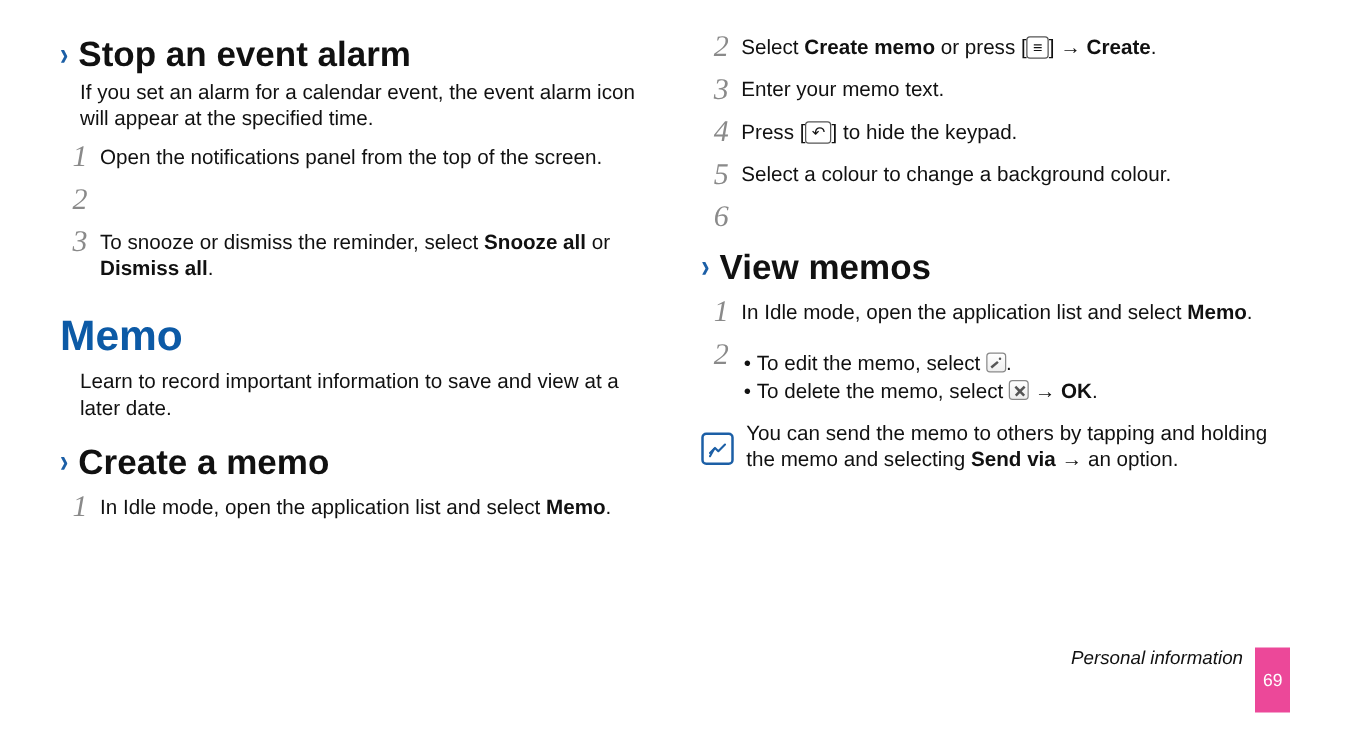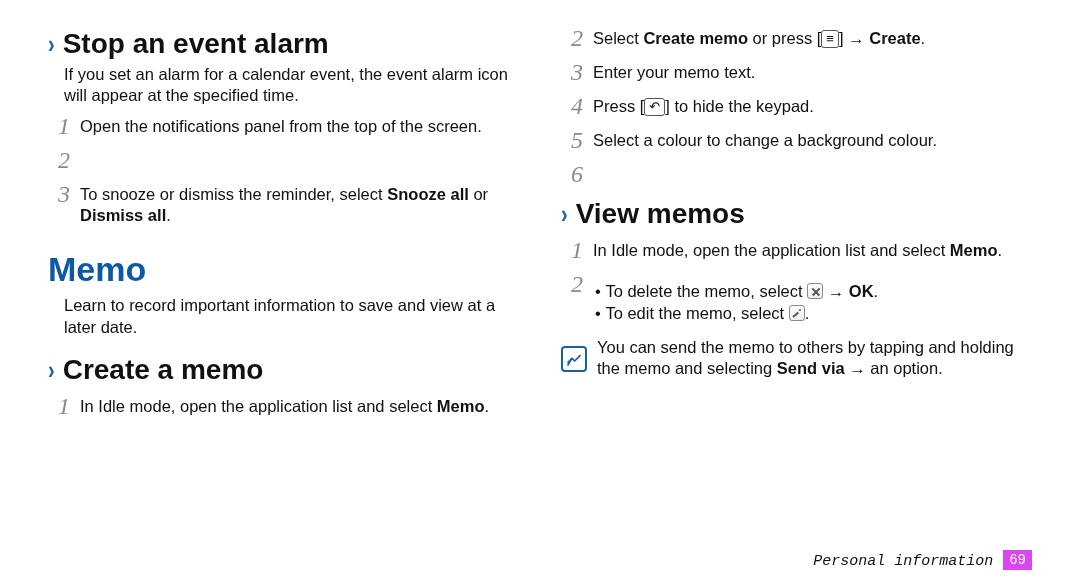--- a/index.html
+++ b/index.html
@@ -138,30 +138,29 @@
   .note-text {
     font-size: 16.5px;
     line-height: 1.3;
   }
   .footer {
     position: absolute;
     bottom: 16px;
     right: 48px;
     font-size: 15px;
     display: flex;
-    align-items: flex-end;
+    align-items: flex-start;
     gap: 10px;
     font-style: italic;
-    font-family: Liberation Mono, monospace;
   }
   .footer .pagenum {
     font-style: normal;
-    background: #d946ef;
+    background: #ec4899;
     color: #fff;
-    padding: 2px 6px;
+    padding: 18px 6px;
     font-size: 14px;
   }
 </style>
 </head>
 <body>
 
 <div class="columns">
 
   <div class="col">
 
@@ -243,22 +242,22 @@
       <li>
         <span class="numglyph">1</span>
         <span class="litext">
           <span>In Idle mode, open the application list and select </span><span class="bold">Memo</span><span>.</span>
         </span>
       </li>
       <li>
         <span class="numglyph">2</span>
         <span class="litext">
           <ul class="sublist">
+            <li>•&nbsp;<span>To edit the memo, select </span><span class="tinyiconbox pencil"></span><span>.</span></li>
             <li>•&nbsp;<span>To delete the memo, select </span><span class="tinyiconbox x"></span><span> → </span><span class="bold">OK</span><span>.</span></li>
-            <li>•&nbsp;<span>To edit the memo, select </span><span class="tinyiconbox pencil"></span><span>.</span></li>
           </ul>
         </span>
       </li>
     </ol>
 
     <div class="notebox">
       <span class="note-icon">
         <svg viewBox="0 0 24 24" fill="none" stroke="#1c5fa6" stroke-width="2.5" stroke-linecap="round" stroke-linejoin="round">
             <path d="M3 17l6-6 4 4 8-8"></path>
             <path d="M3 21l5-9"></path>

